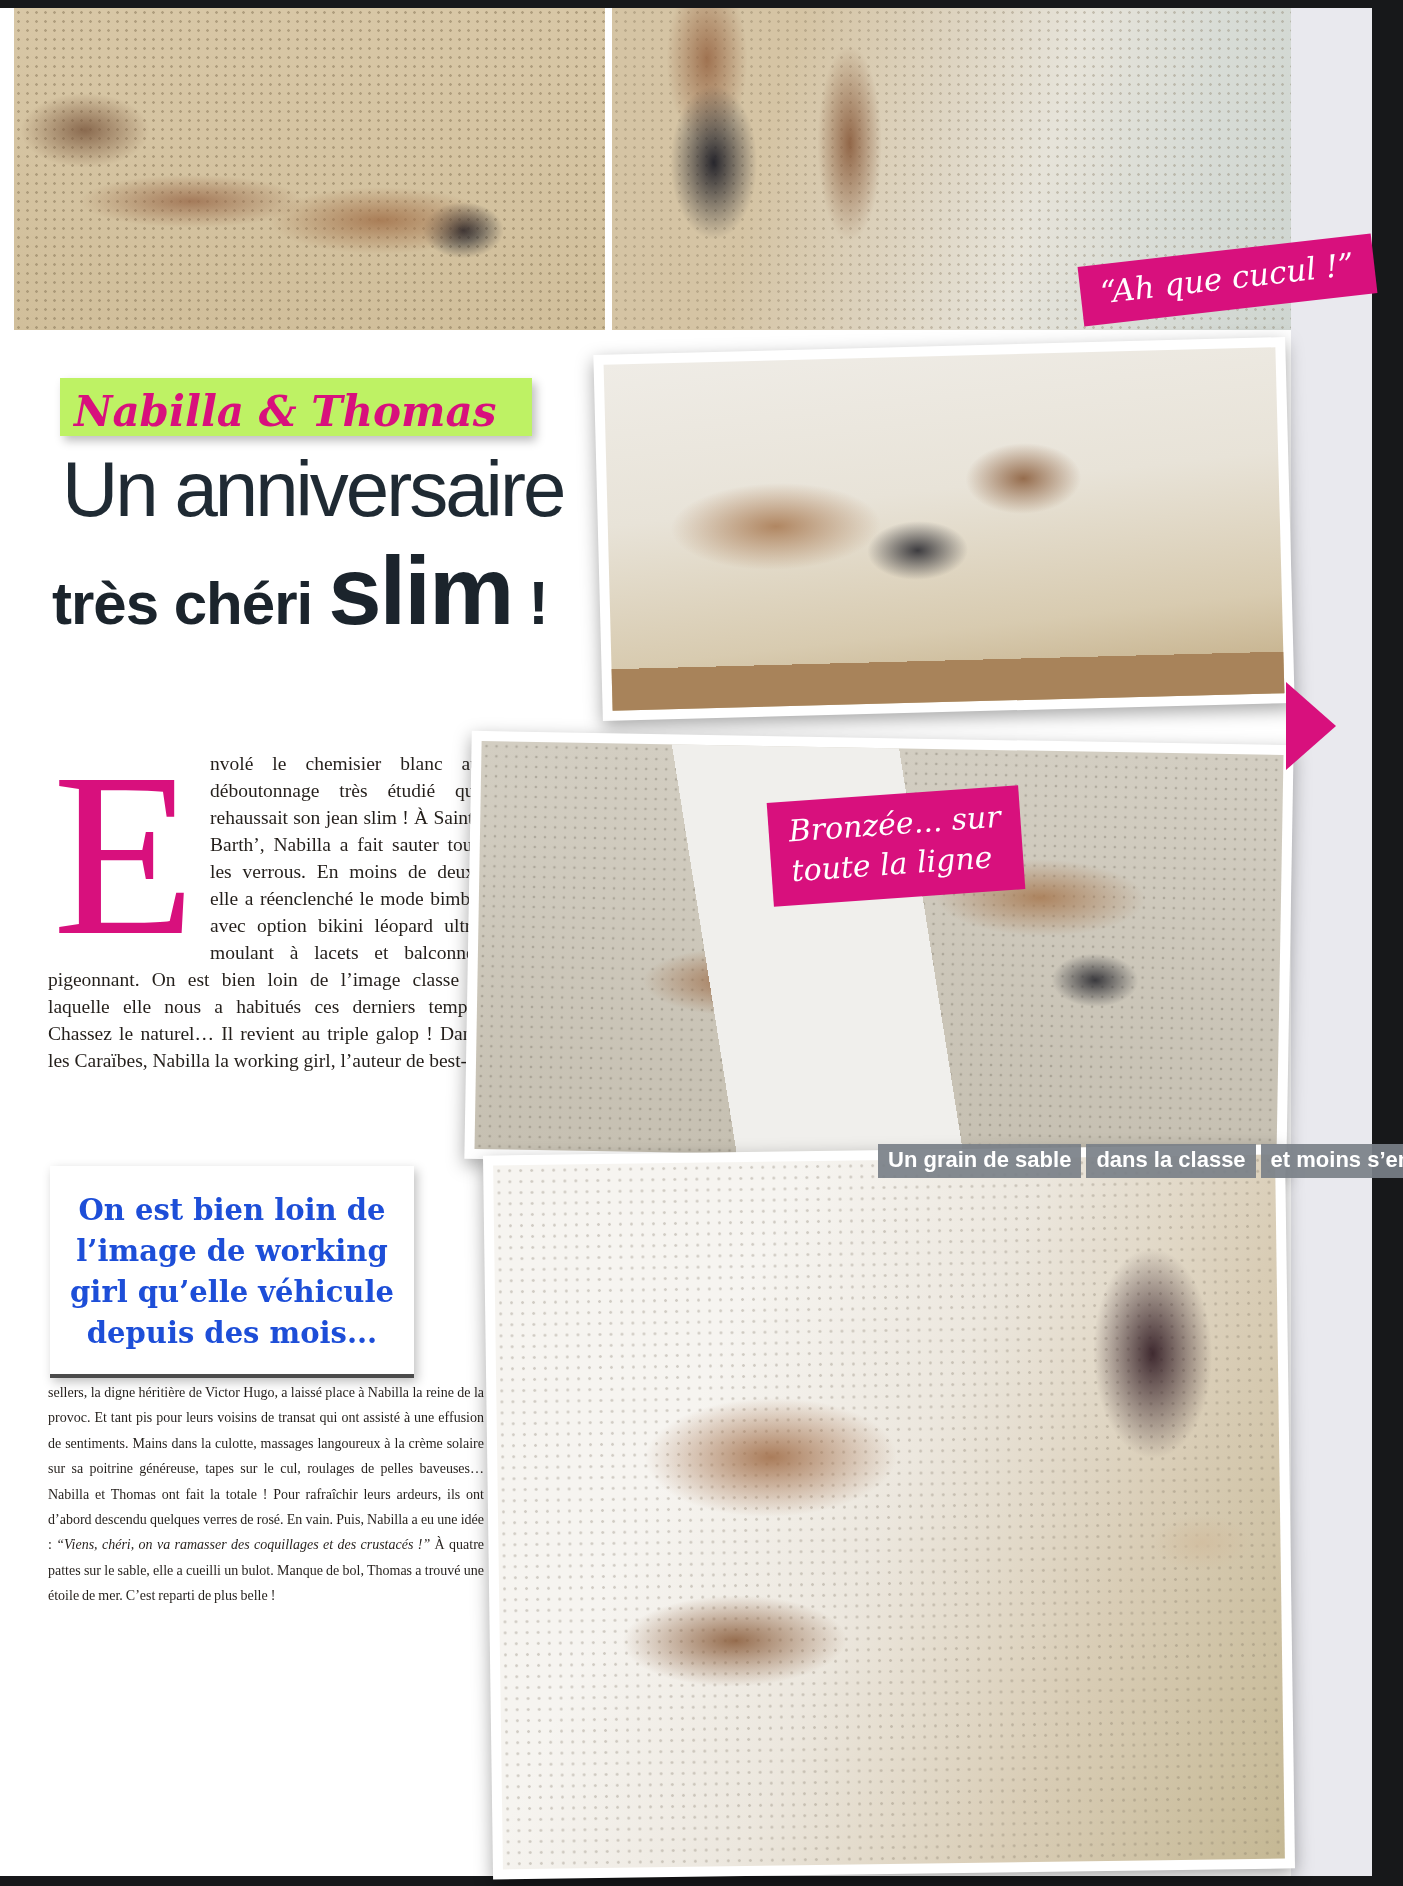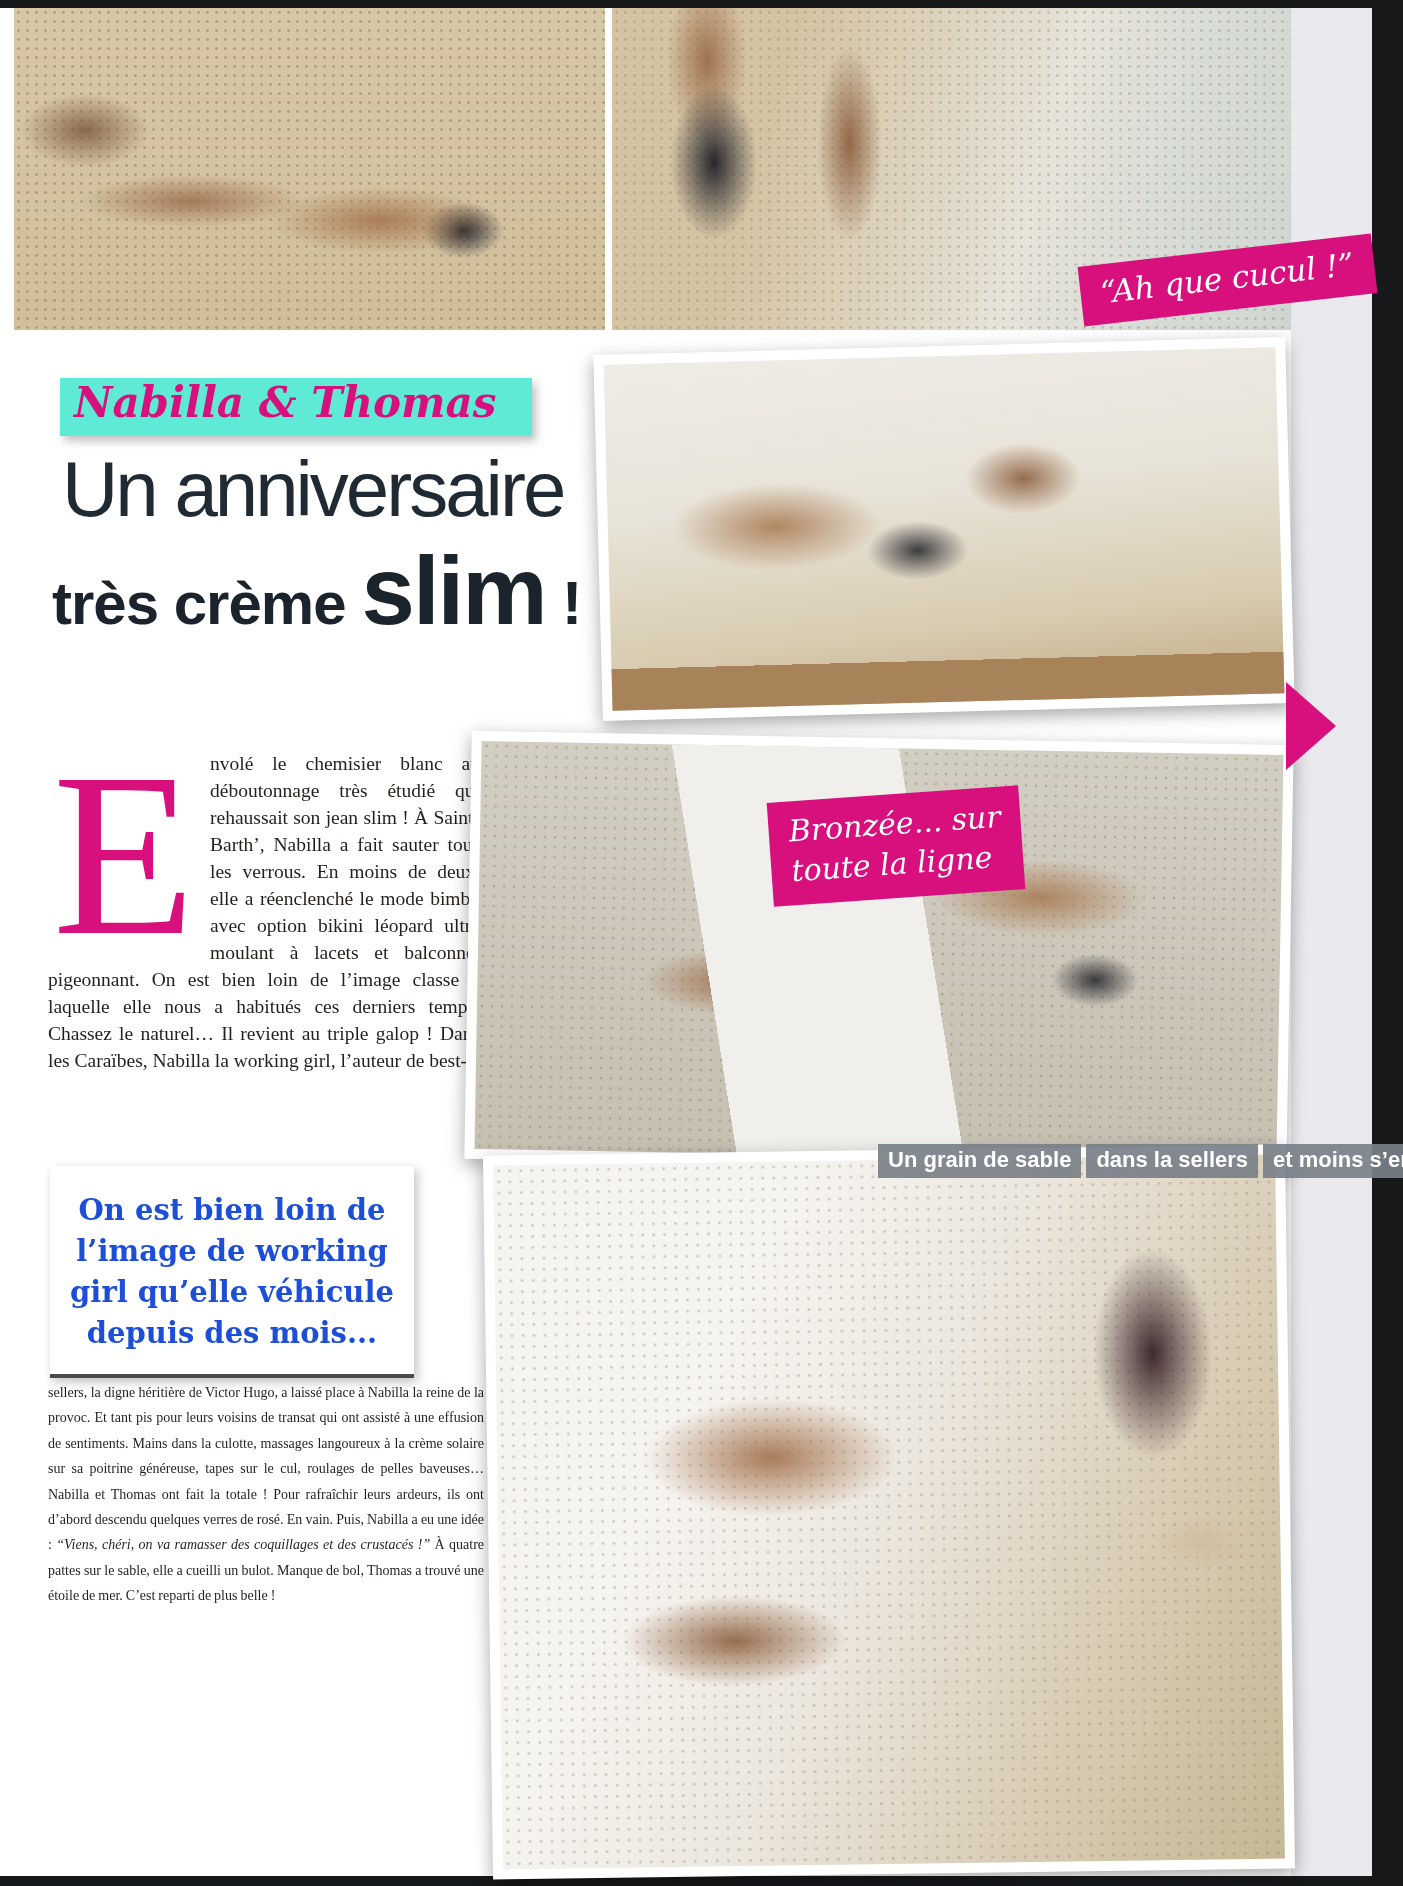--- a/index.html
+++ b/index.html
@@ -105,22 +105,22 @@
   }
   .arrow{
     position:absolute;left:1286px;top:674px;width:0;height:0;z-index:6;
     border-top:44px solid transparent;border-bottom:44px solid transparent;
     border-left:50px solid #d8107d;
   }
 
   
   .kicker-box{
     position:absolute;left:60px;top:370px;width:472px;height:58px;
-    background:#5eead4;box-shadow:4px 5px 9px rgba(0,0,0,.25);
-    display:flex;align-items:flex-start;z-index:4;
+    background:#bef264;box-shadow:4px 5px 9px rgba(0,0,0,.25);
+    display:flex;align-items:flex-end;z-index:4;
   }
   .kicker{
     font-family:"DejaVu Serif", serif;font-style:italic;font-weight:bold;
     font-size:42px;color:#d8107d;padding-left:14px;white-space:nowrap;
   }
   .title1{
     position:absolute;left:50px;top:424px;margin:12px;
     font-family:"Liberation Sans", sans-serif;font-weight:300;
     font-size:78px;letter-spacing:-3px;color:#1f2a33;white-space:nowrap;
   }
@@ -180,32 +180,32 @@
 
   <div class="cap-pink cap-cucul">“Ah que cucul !”</div>
 
   <div class="cap-pink cap-bronzee">
     <span>Bronzée... sur</span>
     <span>toute la ligne</span>
   </div>
 
   <div class="cap-grain">
     <span>Un grain de sable</span>
-    <span>dans la sellers</span>
+    <span>dans la classe</span>
     <span>et moins s’emballe !</span>
   </div>
 
   <div class="arrow"></div>
 
   <div class="kicker-box">
     <span class="kicker">Nabilla &amp; Thomas</span>
   </div>
   <h1 class="title1">Un anniversaire</h1>
   <div class="title2">
-    <span class="t2a">très crème</span>
+    <span class="t2a">très chéri</span>
     <span class="t2b">slim</span>
     <span class="t2c">!</span>
   </div>
 
   <p class="body para1">
     <span class="dropcap">E</span><span>nvolé le chemisier blanc au déboutonnage très étudié qui rehaussait son jean slim ! À Saint-Barth’, Nabilla a fait sauter tous les verrous. En moins de deux, elle a réenclenché le mode bimbo avec option bikini léopard ultra moulant à lacets et balconnet pigeonnant. On est bien loin de l’image classe à laquelle elle nous a habitués ces derniers temps. Chassez le naturel… Il revient au triple galop ! Dans les Caraïbes, Nabilla la working girl, l’auteur de best-</span>
   </p>
 
   <div class="pullquote">
     <span>On est bien loin de l’image de working girl qu’elle véhicule depuis des mois...</span>

